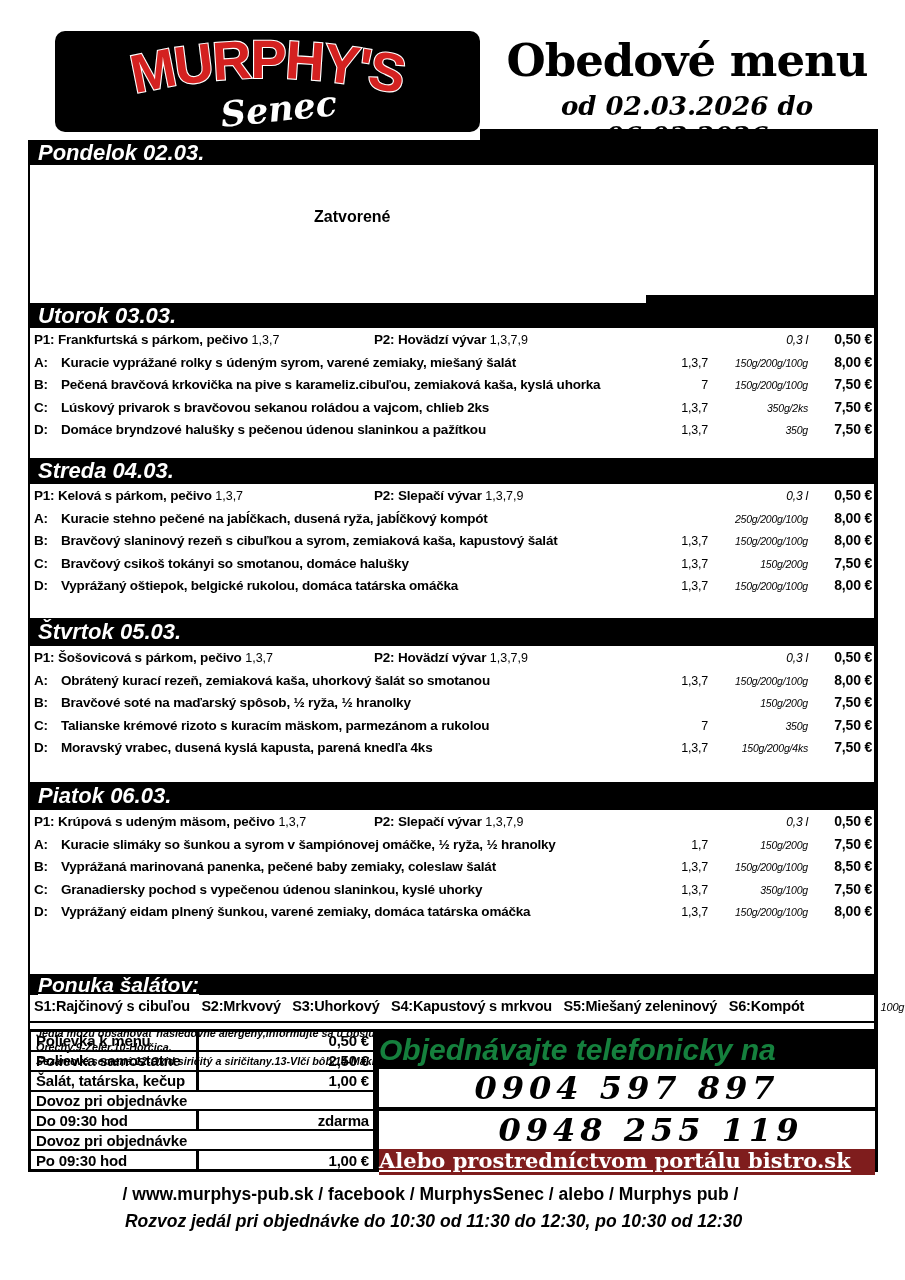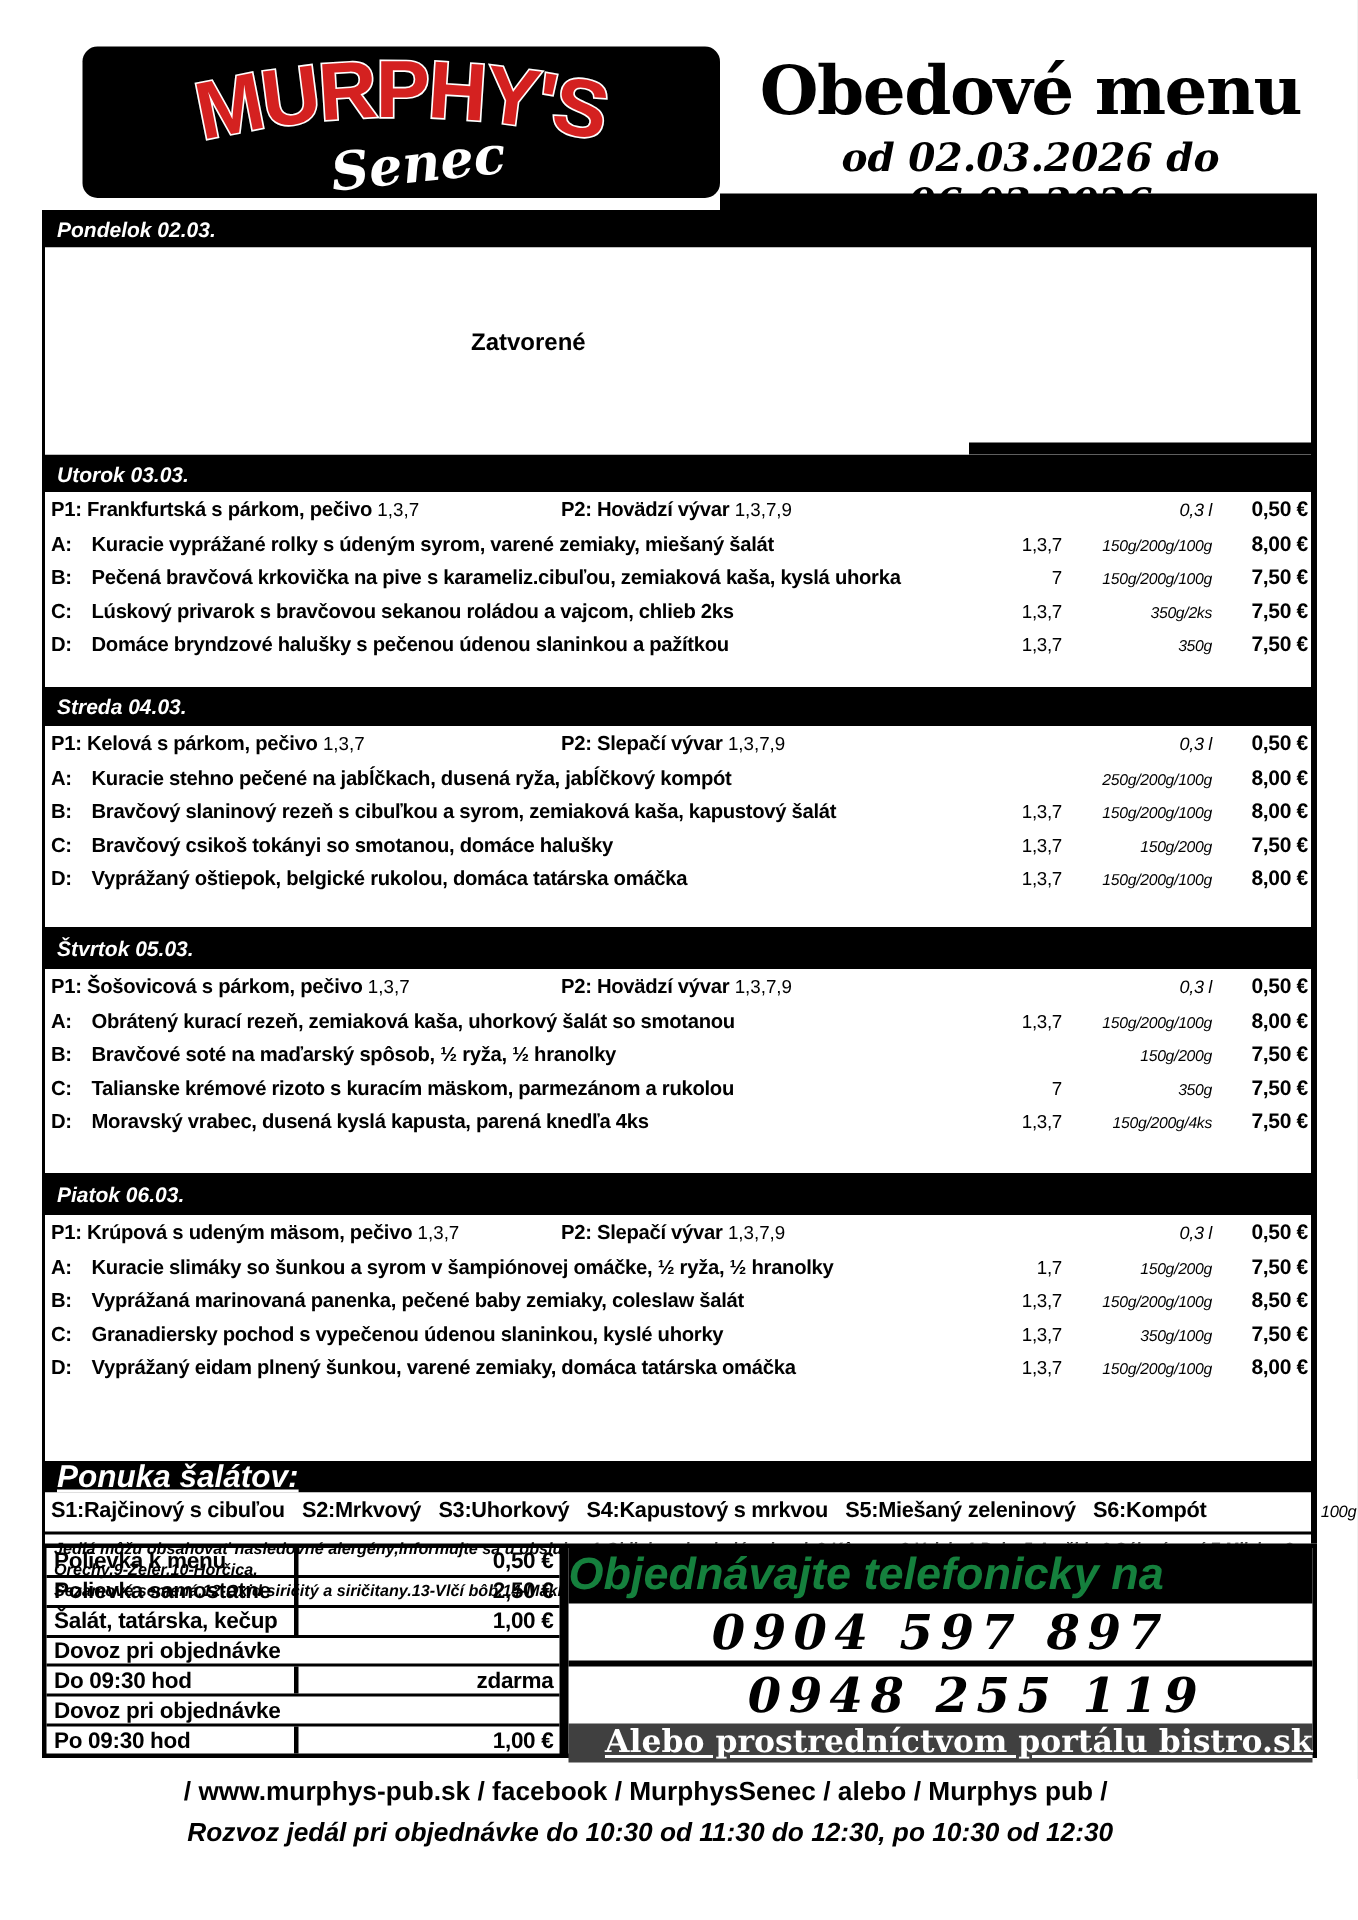--- a/index.html
+++ b/index.html
@@ -12,24 +12,24 @@
   .title-block{position:absolute;left:492px;top:36px;width:390px;text-align:center;}
   .main-title{font-family:"DejaVu Serif",serif;font-weight:bold;font-size:45px;
               line-height:50px;letter-spacing:-1px;}
   .date-range{font-family:"DejaVu Serif",serif;font-weight:bold;font-style:italic;
               font-size:26px;margin-top:5px;}
   .header-strip{position:absolute;left:480px;top:129px;width:398px;height:11px;background:#000;}
 
   
   .menu{position:absolute;left:28px;top:140px;width:850px;box-sizing:border-box;
         border-left:2px solid #000;border-right:4px solid #000;}
-  .bar{background:#000;color:#fff;font-style:italic;font-weight:bold;font-size:14px;
+  .bar{background:#000;color:#fff;font-style:italic;font-weight:bold;font-size:22px;
        padding-left:8px;display:flex;align-items:center;box-sizing:border-box;}
   .content{background:#fff;box-sizing:border-box;padding:3px 2px 0 4px;overflow:hidden;}
-  .closed-note{display:inline-block;margin:52px 0 0 280px;font-weight:bold;font-size:16px;}
+  .closed-note{display:inline-block;margin:40px 0 0 280px;font-weight:bold;font-size:16px;}
   .step{height:8px;background:#fff;position:relative;}
   .step::after{content:"";position:absolute;right:0;top:0;width:27%;height:100%;background:#000;}
 
   .row{display:flex;align-items:baseline;height:22.5px;font-weight:bold;
        font-size:13.5px;letter-spacing:-0.2px;}
   .lbl{width:27px;flex:none;}
   .desc{flex:1;padding-right:4px;}
   .alg{width:60px;text-align:right;font-weight:normal;font-size:12.5px;flex:none;}
   .algin{font-weight:normal;font-size:12.5px;letter-spacing:0;}
   .portion{width:100px;text-align:right;font-style:italic;font-weight:normal;
@@ -60,22 +60,22 @@
 
   
   .promo{position:absolute;left:376px;top:1029px;width:502px;height:143px;border:3px solid #000;
          box-sizing:border-box;display:flex;flex-direction:column;background:#fff;}
   .promo-head{background:#000;color:#15803d;font-style:italic;font-weight:bold;font-size:30px;
               height:37px;line-height:35px;flex:none;}
   .phone{flex:1;display:flex;align-items:center;justify-content:center;
          font-family:"DejaVu Serif",serif;font-style:italic;font-weight:bold;font-size:32px;
          letter-spacing:5px;border-bottom:4px solid #000;}
   .phone.last{border-bottom:none;padding-left:48px;}
-  .promo-foot{background:#404040;color:#fff;font-family:"DejaVu Serif",serif;font-weight:bold;
-              font-size:21px;text-align:right;height:26px;line-height:24px;flex:none;}
+  .promo-foot{background:#7f1d1d;color:#fff;font-family:"DejaVu Serif",serif;font-weight:bold;
+              font-size:21px;text-align:left;height:26px;line-height:24px;flex:none;}
   .promo-foot span{text-decoration:underline;}
 
   
   .footer1{position:absolute;top:1184px;left:0;width:100%;text-align:center;font-weight:bold;
            font-size:17.5px;padding-right:44px;box-sizing:border-box;}
   .footer2{position:absolute;top:1211px;left:0;width:100%;text-align:center;font-weight:bold;
            font-style:italic;font-size:17.5px;padding-right:38px;box-sizing:border-box;}
 </style>
 </head>
 <body>

